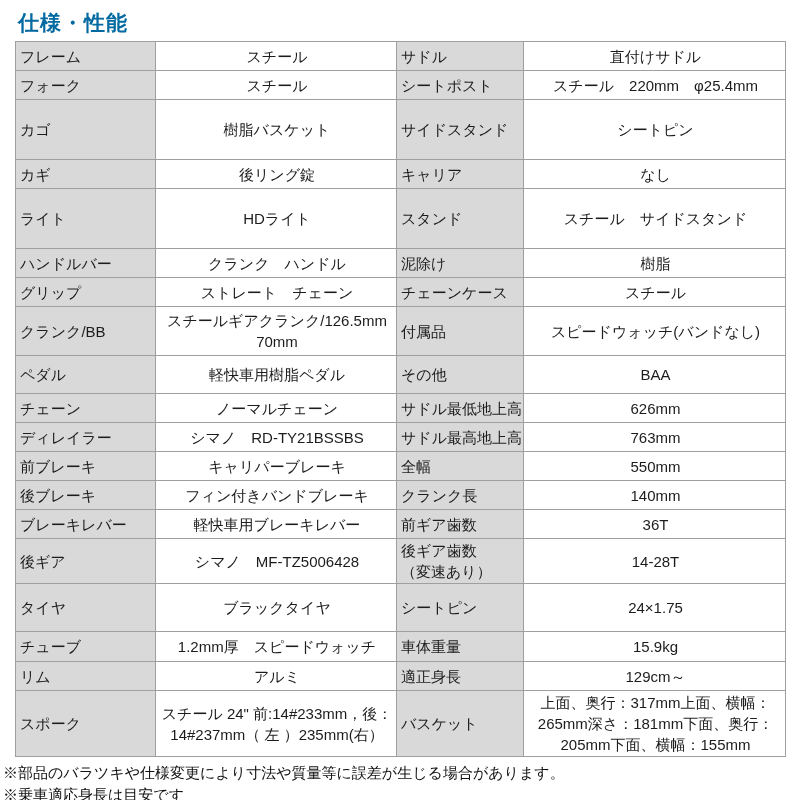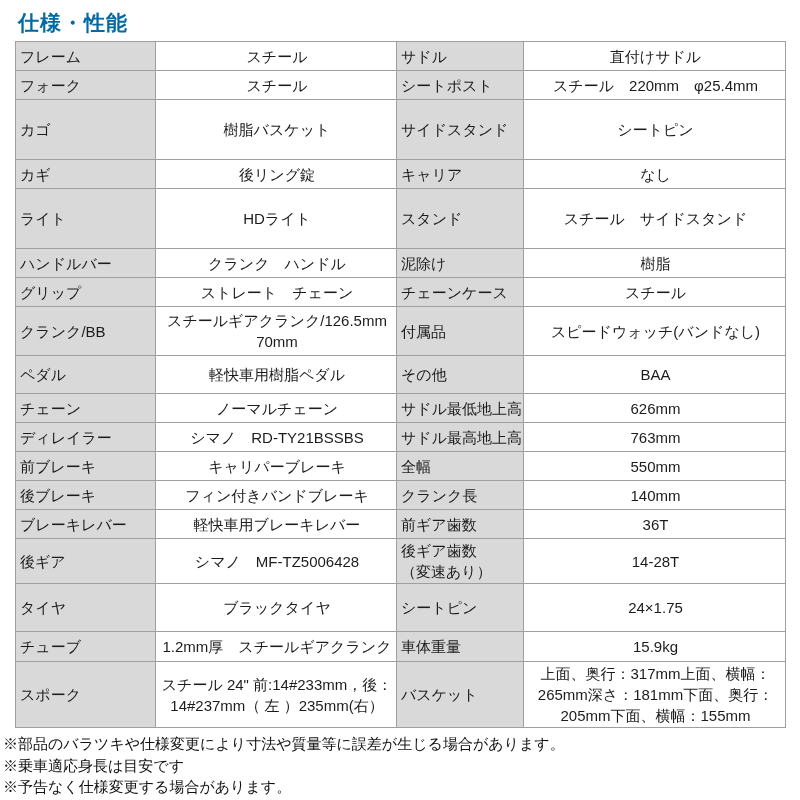--- a/index.html
+++ b/index.html
@@ -163,23 +163,29 @@
           <td class="value-cell">14-28T</td>
         </tr>
         <tr>
           <td class="label-cell">タイヤ</td>
           <td class="value-cell">ブラックタイヤ</td>
           <td class="label-cell">シートピン</td>
           <td class="value-cell">24×1.75</td>
         </tr>
         <tr>
           <td class="label-cell">チューブ</td>
-          <td class="value-cell">1.2mm厚　スチールギアクランク</td>
+          <td class="value-cell">1.2mm厚　スピードウォッチ</td>
           <td class="label-cell">車体重量</td>
           <td class="value-cell">15.9kg</td>
+        </tr>
+        <tr>
+          <td class="label-cell">リム</td>
+          <td class="value-cell">アルミ</td>
+          <td class="label-cell">適正身長</td>
+          <td class="value-cell">129cm～</td>
         </tr>
         <tr>
           <td class="label-cell">スポーク</td>
           <td class="value-cell">スチール 24" 前:14#233mm，後： 14#237mm（ 左 ）235mm(右）</td>
           <td class="label-cell">バスケット</td>
           <td class="value-cell">上面、奥行：317mm上面、横幅：265mm深さ：181mm下面、奥行：205mm下面、横幅：155mm</td>
         </tr>
       </tbody>
   </table>
 

